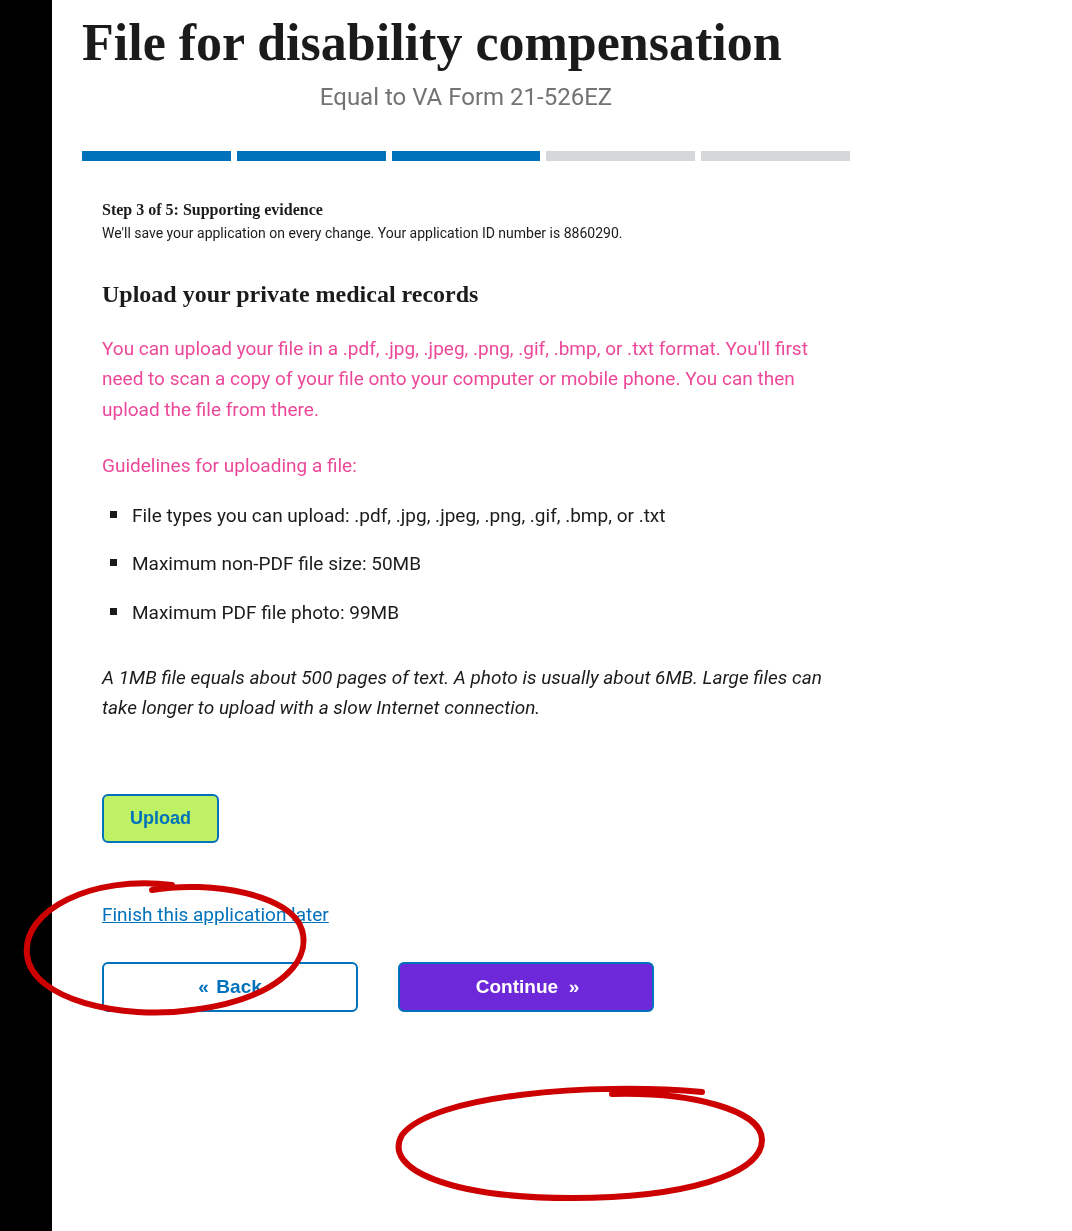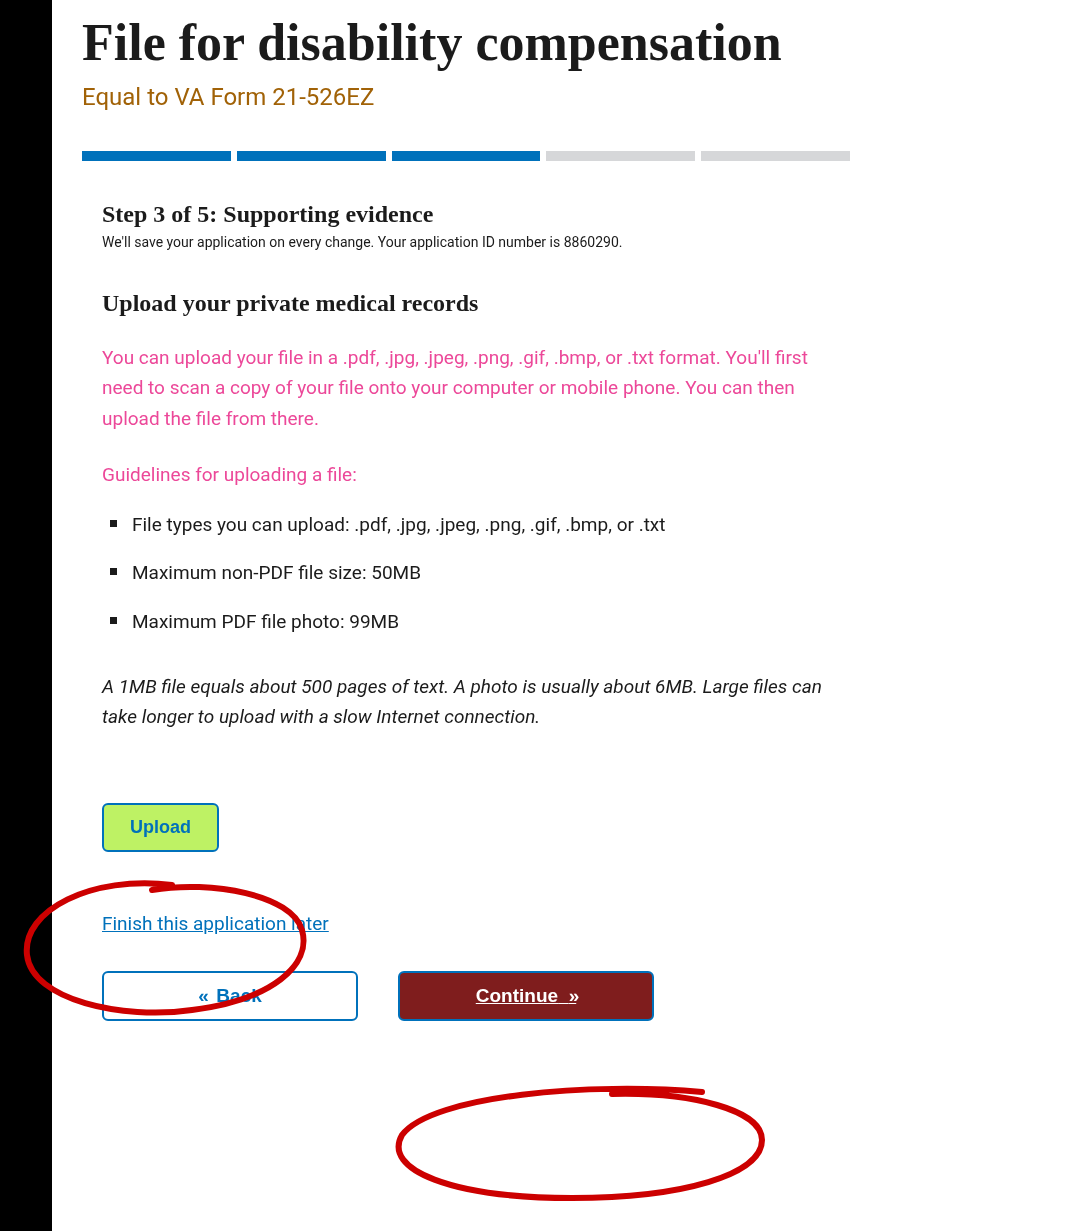--- a/index.html
+++ b/index.html
@@ -27,43 +27,44 @@
   h1.page-title {
     font-family: Georgia, 'Times New Roman', serif;
     font-weight: 700;
     font-size: 52px;
     line-height: 1.25;
     margin: 10px 0 8px 0;
     color: #1b1b1b;
   }
   .subtitle {
     font-size: 24px;
-    color: #a16207;
+    color: #737373;
     margin: 0 0 40px 0;
+    text-align: center;
   }
   .progress {
     display: flex;
     gap: 6px;
     margin-bottom: 40px;
   }
   .progress .seg {
     height: 10px;
     flex: 1;
     background: #d6d7d9;
   }
   .progress .seg.done {
     background: #0071bb;
   }
   .content {
     padding: 0 20px;
   }
   .step-heading {
     font-family: Georgia, 'Times New Roman', serif;
     font-weight: 700;
-    font-size: 24px;
+    font-size: 16px;
     margin: 0 0 6px 0;
     color: #1b1b1b;
   }
   .save-note {
     font-size: 14px;
     margin: 0 0 40px 0;
     color: #1b1b1b;
   }
   .section-heading {
     font-family: Georgia, 'Times New Roman', serif;
@@ -140,29 +141,28 @@
     font-weight: 700;
     font-size: 19px;
     padding: 12px 0;
     border-radius: 6px;
     cursor: pointer;
     text-align: center;
   }
   .continue-btn {
     width: 256px;
     border: 2px solid #0071bb;
-    background: #7f1d1d;
+    background: #6d28d9;
     color: #fff;
     font-weight: 700;
     font-size: 19px;
     padding: 12px 0;
     border-radius: 6px;
     cursor: pointer;
     text-align: center;
-    text-decoration: underline;
   }
   .chevrons {
     letter-spacing: -3px;
     font-weight: 700;
   }
   
   .anno {
     position: absolute;
     pointer-events: none;
   }

